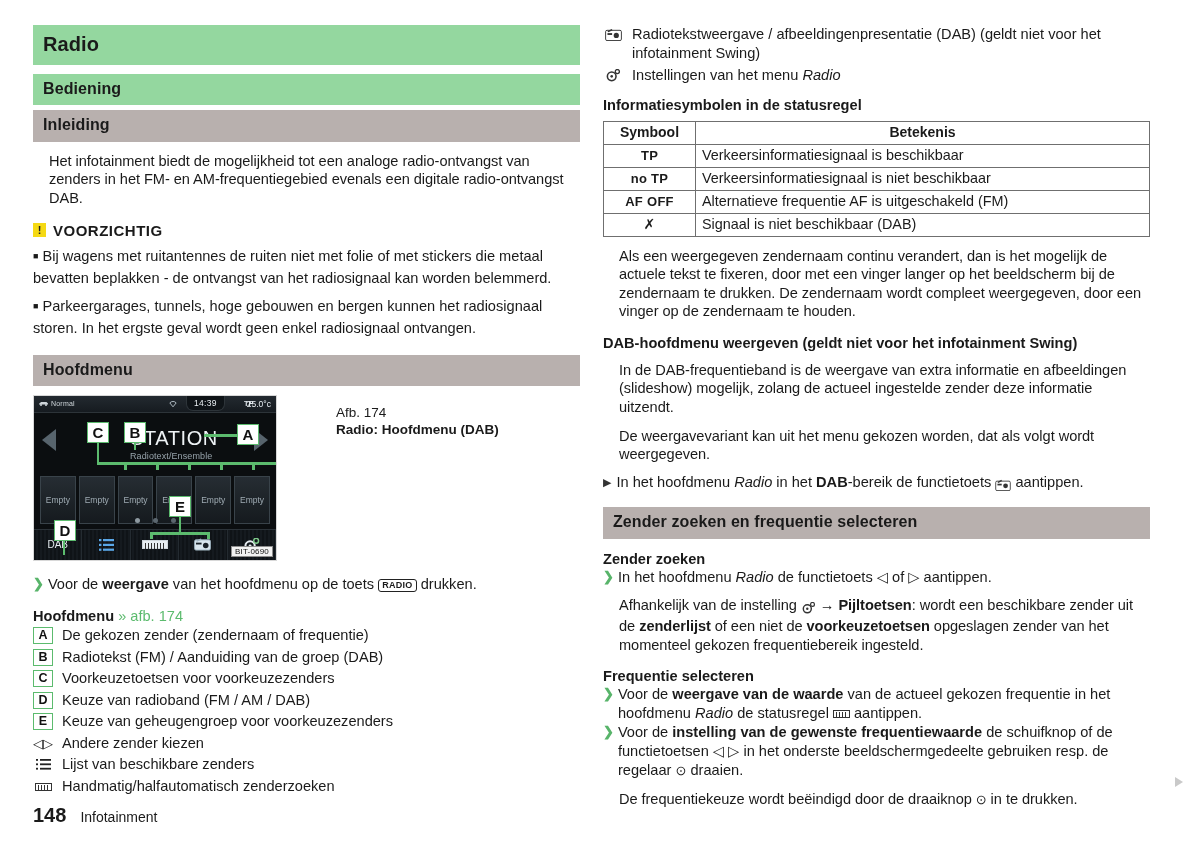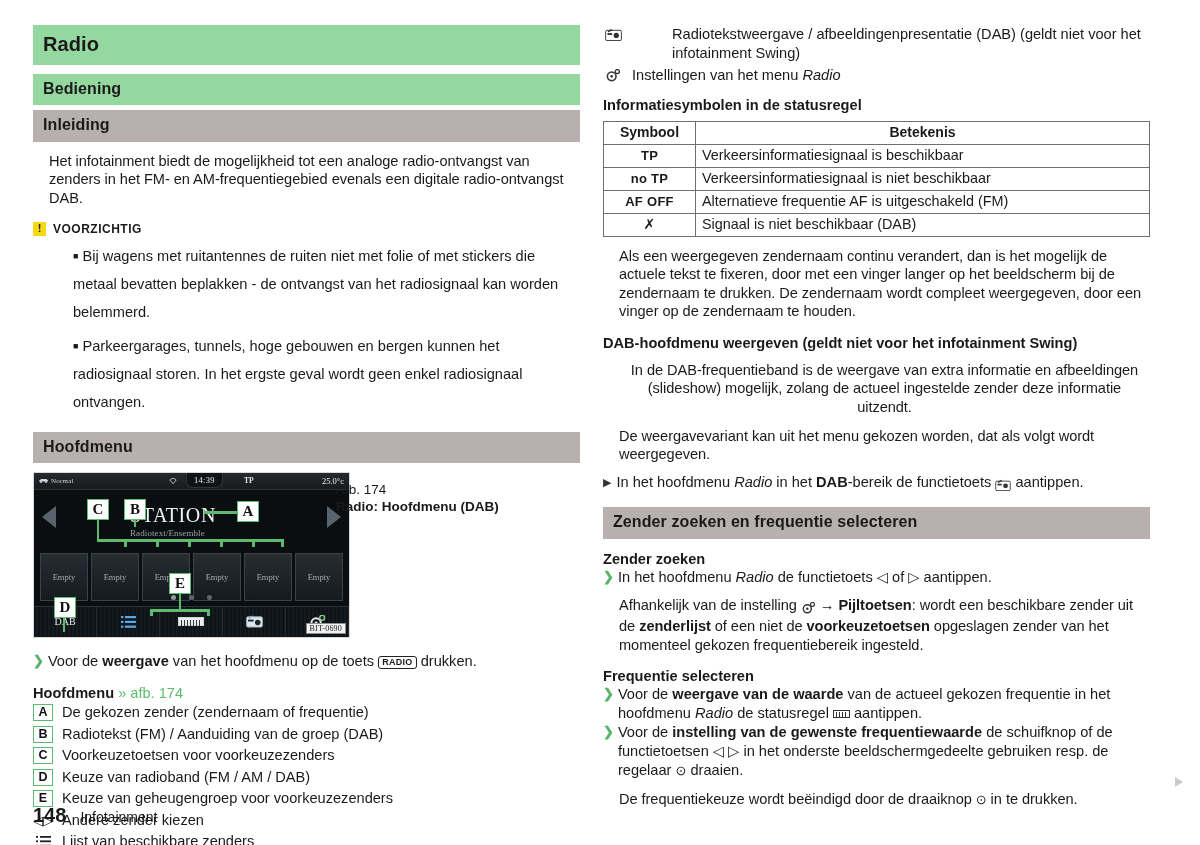--- a/index.html
+++ b/index.html
@@ -44,46 +44,45 @@
   
   .warn-head {
     display:flex; align-items:center; gap:7px;
     margin-top:14px;
   }
   .warn-badge {
     width:13px; height:14px; background:#f5d914;
     display:flex; align-items:center; justify-content:center;
     font-size:11px; font-weight:700; color:#222; line-height:1;
   }
-  .warn-title { font-size:12px; font-weight:700; letter-spacing:.5px; }
-  .sqbul { margin-top:6px; font-size:14.6px; line-height:28px;margin-left:40px; }
+  .warn-title { font-size:15px; font-weight:700; letter-spacing:.5px; }
+  .sqbul { margin-top:6px; font-size:14.6px; line-height:22px; }
   .sqbul .mk { font-size:9px; vertical-align:2px; margin-right:4px; }
 
   
   .abul { display:flex; font-size:14.6px; line-height:18.6px; margin-top:9px; }
   .abul .arr { color:#58b46a; font-weight:700; margin-right:4px; flex:0 0 auto; font-size:13px; line-height:18.6px;}
   .tbul { display:flex; font-size:14.6px; line-height:18.6px; margin-top:9px; }
   .tbul .arr { color:#333; margin-right:5px; flex:0 0 auto; font-size:11px; line-height:19px;}
 
   
   .keycap {
     display:inline-block;
     border:1.4px solid #222; border-radius:3px;
     font-size:9px; font-weight:700; letter-spacing:.3px;
     padding:1px 3px 1px; line-height:1;
     vertical-align:1px;
   }
 
   
   .figwrap { margin-top:9px; position:relative; }
   .screen {
-    width:317px; height:166px; position:relative;
+    width:244px; height:166px; position:relative;
     background:#0b0e10; overflow:hidden;
     border:1px solid #d8d8d8;
-    font-family:Liberation Serif, serif;
   }
   .scr-top {
     position:absolute; top:0; left:0; right:0; height:17px;
     background:linear-gradient(#232a30,#161b20);
     border-bottom:1px solid #2d3439;
     color:#cfd6db; font-size:7px;
     display:flex; align-items:center;
   }
   .scr-top .lbl { margin-left:17px; letter-spacing:.2px;}
   .car-ic { position:absolute; left:4px; top:4px; width:11px; height:7px; }
@@ -187,21 +186,21 @@
   }
   table.info th { font-weight:700; text-align:center; font-size:14px;}
   table.info td.sym {
     width:92px; text-align:center; font-weight:700;
     font-family:"Liberation Sans", sans-serif;
     letter-spacing:.3px; font-size:13px;
   }
   table.info td.mean { font-size:14.4px; }
 
   .sub-b { font-size:14.6px; font-weight:700; margin-top:14px; }
-  .nogap { margin-top:1px;text-align:center; }
+  .nogap { margin-top:1px; }
 
   
   .footer { position:absolute; left:33px; bottom:18px; display:flex; align-items:baseline; gap:14px; }
   .pgnum { font-size:20px; font-weight:700; }
   .pgtxt { font-size:14px; }
 
   .edge-arrow {
     position:absolute; right:17px; bottom:58px;
     width:0;height:0;border-top:5px solid transparent;border-bottom:5px solid transparent;
     border-left:8px solid #c9c9c9;
@@ -384,21 +383,21 @@
       </div>
       <div class="lrow">
         <span class="lico"><span class="gi-freq"></span></span>
         <span>Handmatig/halfautomatisch zenderzoeken</span>
       </div>
     </div>
   </div>
 
   <div class="col col-right">
 
-    <div class="lrow" style="margin-top:0;gap:40px;">
+    <div class="lrow" style="margin-top:0;">
       <span class="lico">
         <svg width="17" height="13" viewBox="0 0 18 14" style="vertical-align:-2px;">
           <rect x="0.5" y="2.5" width="17" height="11" rx="1.5" fill="#fff" stroke="#333"></rect>
           <circle cx="12" cy="8" r="2.8" fill="#333"></circle>
           <rect x="2.5" y="5.5" width="5" height="2" fill="#333"></rect>
           <path d="M2.5 3.5 L7 1 L8 2.3 L3.5 4.6 Z" fill="#333"></path>
         </svg>
       </span>
       <span style="max-width:505px;">Radiotekstweergave / afbeeldingenpresentatie (DAB) (geldt niet voor het infotainment Swing)</span>
     </div>

